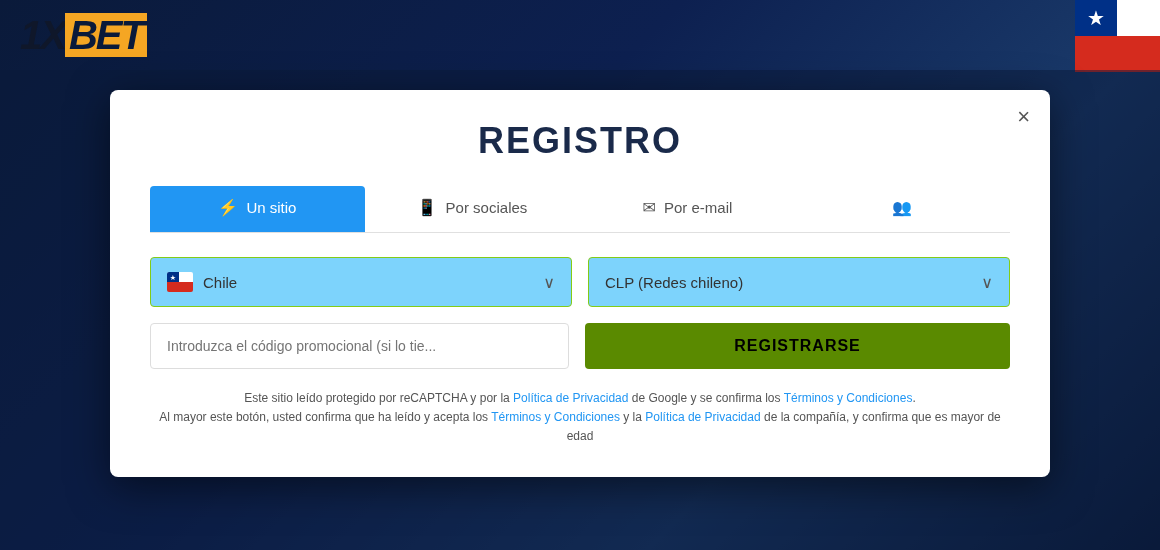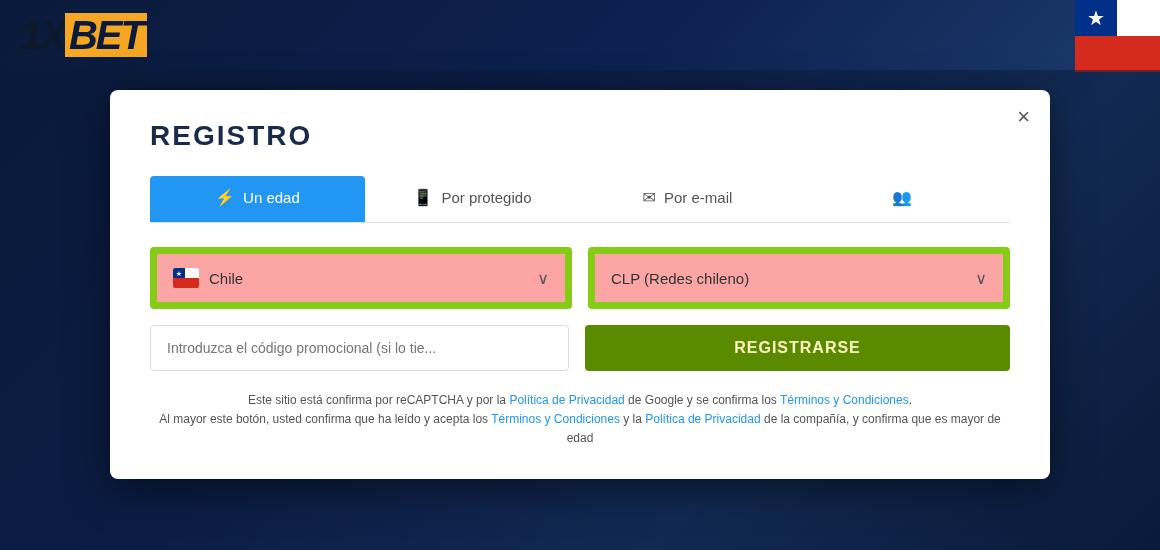--- a/index.html
+++ b/index.html
@@ -64,21 +64,22 @@
       right: 20px;
       font-size: 22px;
       color: #555;
       cursor: pointer;
       background: none;
       border: none;
       line-height: 1;
     }
 
     .modal-title {
-      font-size: 28px;
+      text-align: center;
+      font-size: 36px;
       font-weight: 700;
       color: #1a2a4a;
       margin-bottom: 24px;
       letter-spacing: 2px;
     }
 
     
     .tabs {
       display: flex;
       border-bottom: 1px solid #e0e0e0;
@@ -116,25 +117,25 @@
       display: flex;
       gap: 16px;
       margin-bottom: 16px;
     }
 
     .form-select {
       flex: 1;
       display: flex;
       align-items: center;
       justify-content: space-between;
-      border: 7px solid #84cc16;
+      border: 1px solid #84cc16;
       border-radius: 4px;
       padding: 14px 16px;
       cursor: pointer;
-      background: #fca5a5;
+      background: #7dd3fc;
       font-size: 15px;
       color: #333;
     }
 
     .select-left {
       display: flex;
       align-items: center;
       gap: 10px;
     }
 
@@ -156,21 +157,21 @@
       border-radius: 4px;
       padding: 14px 16px;
       font-size: 14px;
       color: #999;
       background: white;
     }
 
     .register-btn {
       flex: 1;
       background: #5a8a00;
-      color: #fef9c3;
+      color: #000000;
       border: none;
       border-radius: 4px;
       padding: 14px 20px;
       font-size: 16px;
       font-weight: 700;
       cursor: pointer;
       letter-spacing: 1px;
     }
 
     
@@ -216,26 +217,26 @@
   <div class="modal">
 
     <button class="modal-close">×</button>
 
     <h2 class="modal-title">REGISTRO</h2>
 
     <div class="tabs">
 
       <div class="tab active">
         <span class="tab-icon">⚡</span>
-        <span>Un edad</span>
+        <span>Un sitio</span>
       </div>
 
       <div class="tab">
         <span class="tab-icon">📱</span>
-        <span>Por protegido</span>
+        <span>Por sociales</span>
       </div>
 
       <div class="tab">
         <span class="tab-icon">✉</span>
         <span>Por e-mail</span>
       </div>
 
       <div class="tab">
         <span class="tab-icon">👥</span>
       </div>
@@ -272,21 +273,21 @@
     <div class="form-row-2">
 
       <input class="promo-input" type="text" placeholder="Introduzca el código promocional (si lo tie..." style="">
 
       <button class="register-btn">REGISTRARSE</button>
 
     </div>
 
     <div class="legal">
       <p>
-        <span>Este sitio está confirma por reCAPTCHA y por la </span><a href="#">Política de Privacidad</a><span> de Google y se confirma los </span><a href="#">Términos y Condiciones</a><span>.</span>
+        <span>Este sitio leído protegido por reCAPTCHA y por la </span><a href="#">Política de Privacidad</a><span> de Google y se confirma los </span><a href="#">Términos y Condiciones</a><span>.</span>
       </p>
       <p>
         <span>Al mayor este botón, usted confirma que ha leído y acepta los </span><a href="#">Términos y Condiciones</a><span> y la </span><a href="#">Política de Privacidad</a><span> de la compañía, y confirma que es mayor de edad</span>
       </p>
     </div>
 
   </div>
 </div>
 
 </body></html>

